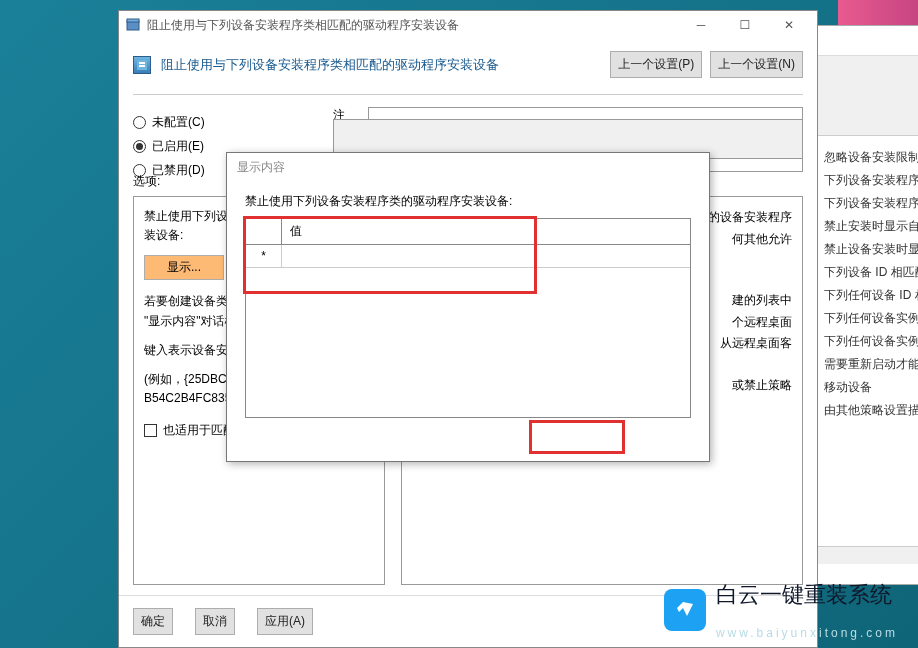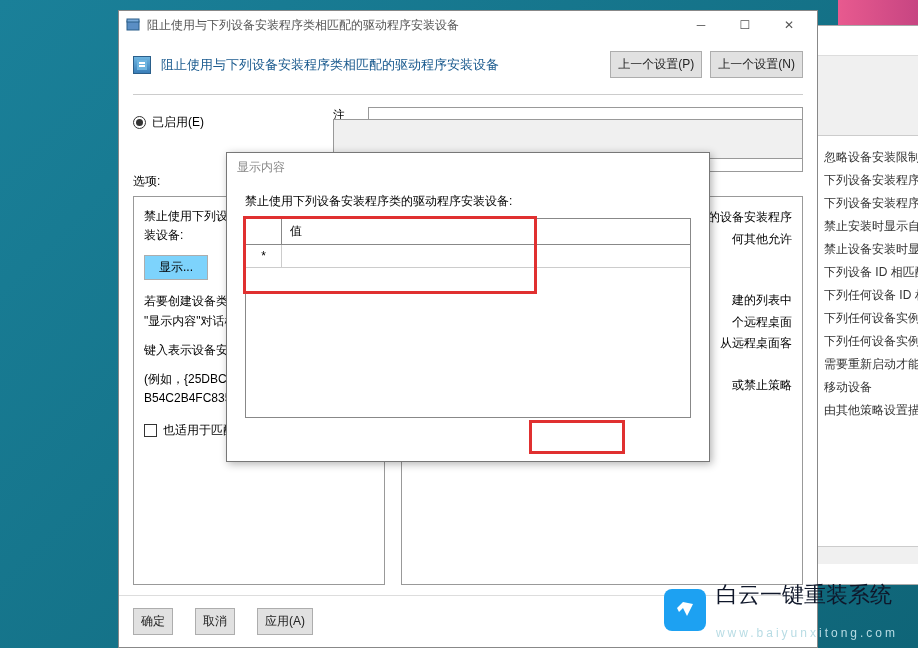--- a/index.html
+++ b/index.html
@@ -208,22 +208,22 @@
     }
     .options-label { margin-bottom: 6px; }
     .options-box {
       flex: 1;
       border: 1px solid #999;
       padding: 10px;
       overflow: hidden;
     }
     .options-text { margin-bottom: 10px; line-height: 1.6; }
     .show-btn {
-      padding: 3px 14px;
-      background: #7dd3fc;
+      padding: 3px 22px;
+      background: #fdba74;
       border: 1px solid #adadad;
       font-size: 12px;
       cursor: pointer;
     }
     .checkbox-row {
       display: flex;
       align-items: center;
       gap: 6px;
       margin-top: 14px;
     }
@@ -447,24 +447,32 @@
       <button class="btn">上一个设置(N)</button>
     </div>
   </div>
 
   <div class="divider"></div>
 
   <div class="body-row" style="flex:0; align-items: flex-start;">
     <div class="left-col">
       <div class="radio-group">
         <div class="radio-item">
+          <span class="radio-circle"></span>
+          <span>未配置(C)</span>
+        </div>
+        <div class="radio-item">
           <span class="radio-circle">
               <span class="radio-dot"></span>
             </span>
           <span>已启用(E)</span>
+        </div>
+        <div class="radio-item">
+          <span class="radio-circle"></span>
+          <span>已禁用(D)</span>
         </div>
       </div>
     </div>
     <div class="right-col">
       <div style="display:flex; gap:10px;">
         <span>注释:</span>
         <div class="comment-box"></div>
       </div>
     </div>
   </div>

